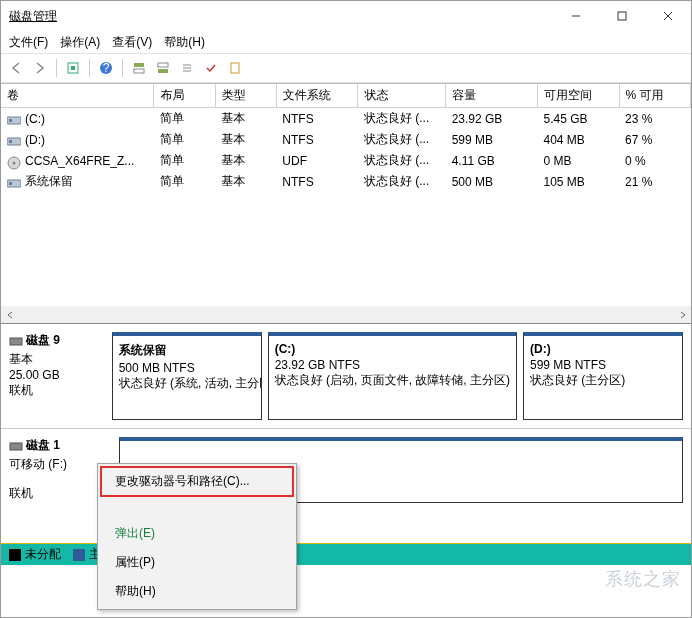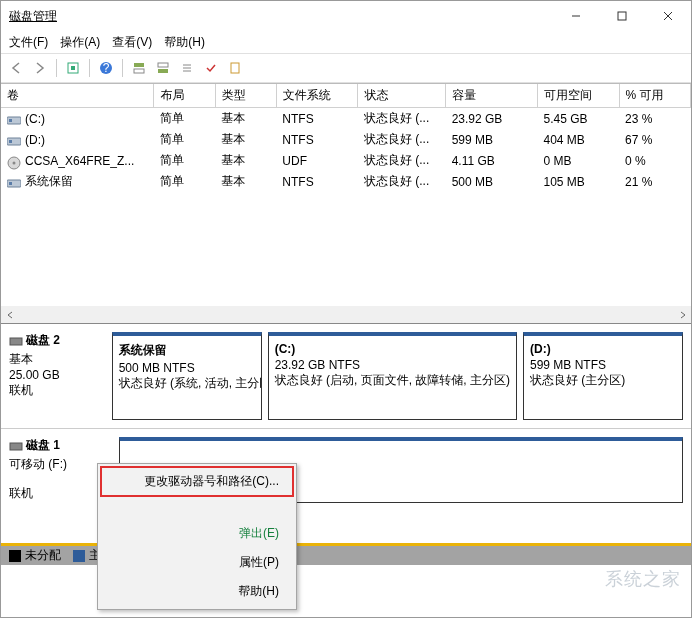--- a/index.html
+++ b/index.html
@@ -21,24 +21,24 @@
 .hscroll { position: absolute; bottom: 0; left: 0; right: 0; height: 17px; background: #f0f0f0; display: flex; }
 .hscroll .btn { width: 17px; height: 17px; background: #f0f0f0; display: flex; align-items: center; justify-content: center; }
 .hscroll .track { flex: 1; }
 .disk-pane { border-top: 1px solid #888; padding: 0; height: 220px; overflow: hidden; }
 .disk-row { display: flex; height: 104px; padding: 8px; }
 .disk-info { width: 106px; padding-right: 6px; }
 .disk-info .diskname { font-weight: bold; margin-bottom: 2px; }
 .disk-parts { flex: 1; display: flex; gap: 6px; }
 .part { border: 1px solid #333; border-top: 4px solid #2e5c99; padding: 6px; overflow: hidden; white-space: nowrap; }
 .part .pname { font-weight: bold; margin-bottom: 2px; }
-.legend { border-top: 3px solid #eab308; height: 22px; display: flex; align-items: center; padding-left: 8px; gap: 12px; background: #a3a3a3; }
+.legend { border-top: 1px solid #eab308; height: 22px; display: flex; align-items: center; padding-left: 8px; gap: 12px; background: #14b8a6; }
 .legend .swatch { display: inline-block; width: 12px; height: 12px; vertical-align: middle; margin-right: 4px; }
 .ctxmenu { position: absolute; left: 96px; top: 462px; width: 200px; background: #f2f2f2; border: 1px solid #a5a5a5; box-shadow: 2px 2px 4px rgba(0,0,0,0.25); padding: 3px; }
-.ctxitem { padding: 6px 14px; color: #000; text-align: right; }
+.ctxitem { padding: 6px 14px; color: #000; }
 .ctxitem.disabled { color: #15803d; margin-top: 23px; }
 .ctxitem.highlight { outline: 2px solid #e03030; outline-offset: -1px; }
 .watermark { position: absolute; right: 10px; bottom: 26px; color: rgba(180,190,200,0.7); font-size: 18px; pointer-events: none; letter-spacing: 1px; }
 .disk-1-row { display: flex; padding: 8px; height: 90px; border-top: 1px solid #ccc; }
 .disk-1-bar { flex: 1; border: 1px solid #333; border-top: 4px solid #2e5c99; height: 66px; margin-left: 4px; }
 .disk-icon { display:inline-block; width:14px; height:14px; vertical-align:middle; margin-right:3px; }
 </style>
 </head>
 <body>
 
@@ -215,21 +215,21 @@
         </svg>
       </div>
   </div>
 </div>
 
 <div class="disk-pane">
   <div class="disk-row">
     <div class="disk-info">
       <div class="diskname"><span class="disk-icon"><svg width="14" height="14">
               <rect x="1" y="4" width="12" height="7" fill="#888" stroke="#555"></rect>
-            </svg></span><span>磁盘 2</span></div>
+            </svg></span><span>磁盘 9</span></div>
       <div>基本</div>
       <div>25.00 GB</div>
       <div>联机</div>
     </div>
     <div class="disk-parts" id="disk0parts">
         <div class="part" style="width: 150px;">
           <div class="pname">系统保留</div>
           <div>500 MB NTFS</div>
           <div>状态良好 (系统, 活动, 主分区)</div>
         </div>

